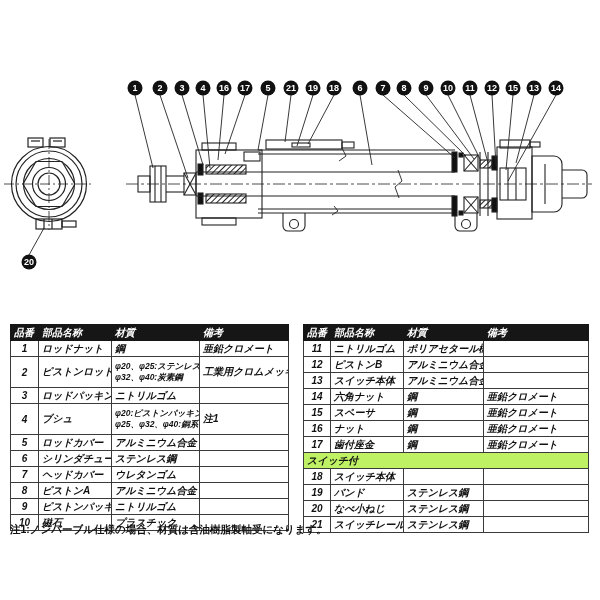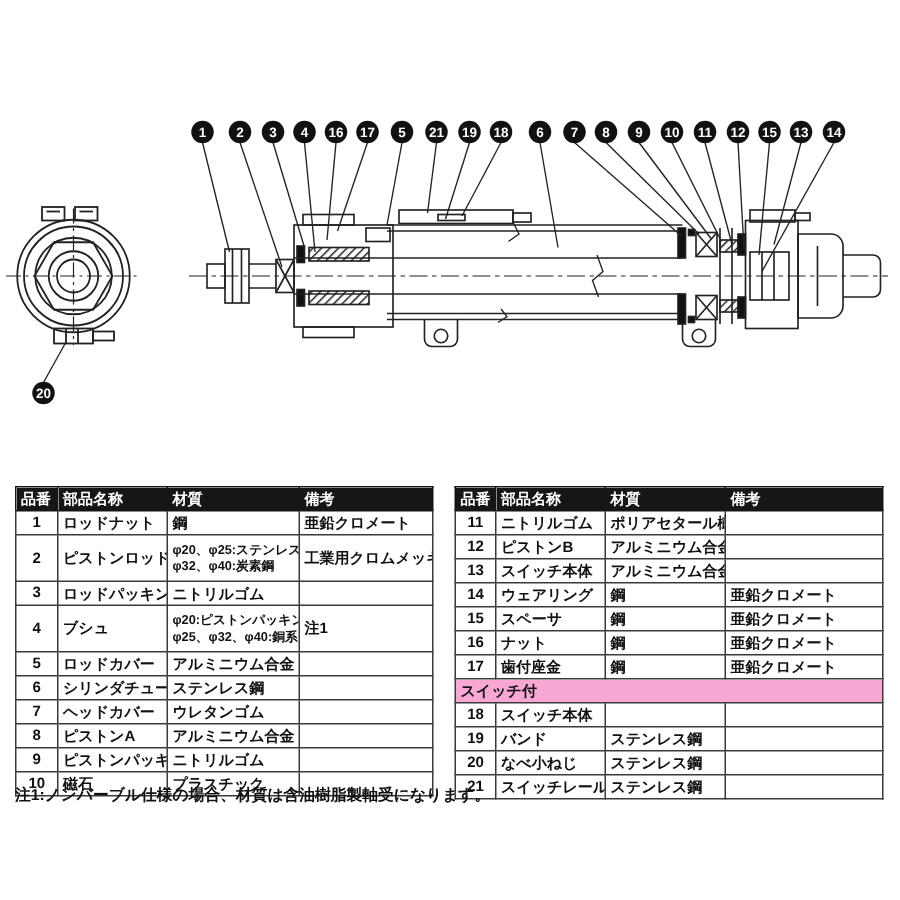--- a/index.html
+++ b/index.html
@@ -2,31 +2,31 @@
 <html><head>
 <meta charset="utf-8">
 <style>
   html,body{margin:0;padding:0;background:#fff;}
   .page{position:relative;width:600px;height:600px;background:#fff;overflow:hidden;
         font-family:"Liberation Sans",sans-serif;color:#111;}
   svg{position:absolute;left:0;top:0;}
   .note-top{position:absolute;left:10px;top:302px;font-size:11px;font-weight:bold;white-space:nowrap;}
   .note-bottom{position:absolute;left:10px;top:523px;font-size:10.5px;font-weight:bold;white-space:nowrap;}
   table.parts{position:absolute;border-collapse:collapse;table-layout:fixed;
-        font-size:10px;font-weight:bold;color:#111;}
+        font-size:10px;font-weight:bold;color:#111;font-style:italic;}
   #left-table{left:10px;top:324px;width:278px;}
   #right-table{left:303px;top:324px;width:285px;}
   table.parts th{background:#161616;color:#fff;text-align:left;padding:0 3px;
         font-size:10px;height:15px;border:1px solid #161616;overflow:hidden;white-space:nowrap;}
   table.parts td{border:1px solid #3a3a3a;padding:0 3px;height:15px;
         overflow:hidden;white-space:nowrap;}
   table.parts td.no{text-align:center;padding:0;}
   table.parts tr.tall td{height:30px;}
   .mline{font-size:8.5px;line-height:1.25;}
-  td.section{background:#f9a8d4;}
+  td.section{background:#bef264;}
 </style>
 </head>
 <body>
 
 <div class="page">
 
   <svg id="drawing" width="600" height="295" viewBox="0 0 600 295">
     <defs>
       <pattern id="hatch" width="4" height="4" patternUnits="userSpaceOnUse" patternTransform="rotate(45)">
         <rect width="4" height="4" fill="#fff"></rect>
@@ -366,21 +366,21 @@
           <td></td>
         </tr>
         <tr>
           <td class="no">13</td>
           <td>スイッチ本体</td>
           <td>アルミニウム合金</td>
           <td></td>
         </tr>
         <tr>
           <td class="no">14</td>
-          <td>ウェアリング</td>
+          <td>六角ナット</td>
           <td>鋼</td>
           <td>亜鉛クロメート</td>
         </tr>
         <tr>
           <td class="no">15</td>
           <td>スペーサ</td>
           <td>鋼</td>
           <td>亜鉛クロメート</td>
         </tr>
         <tr>

